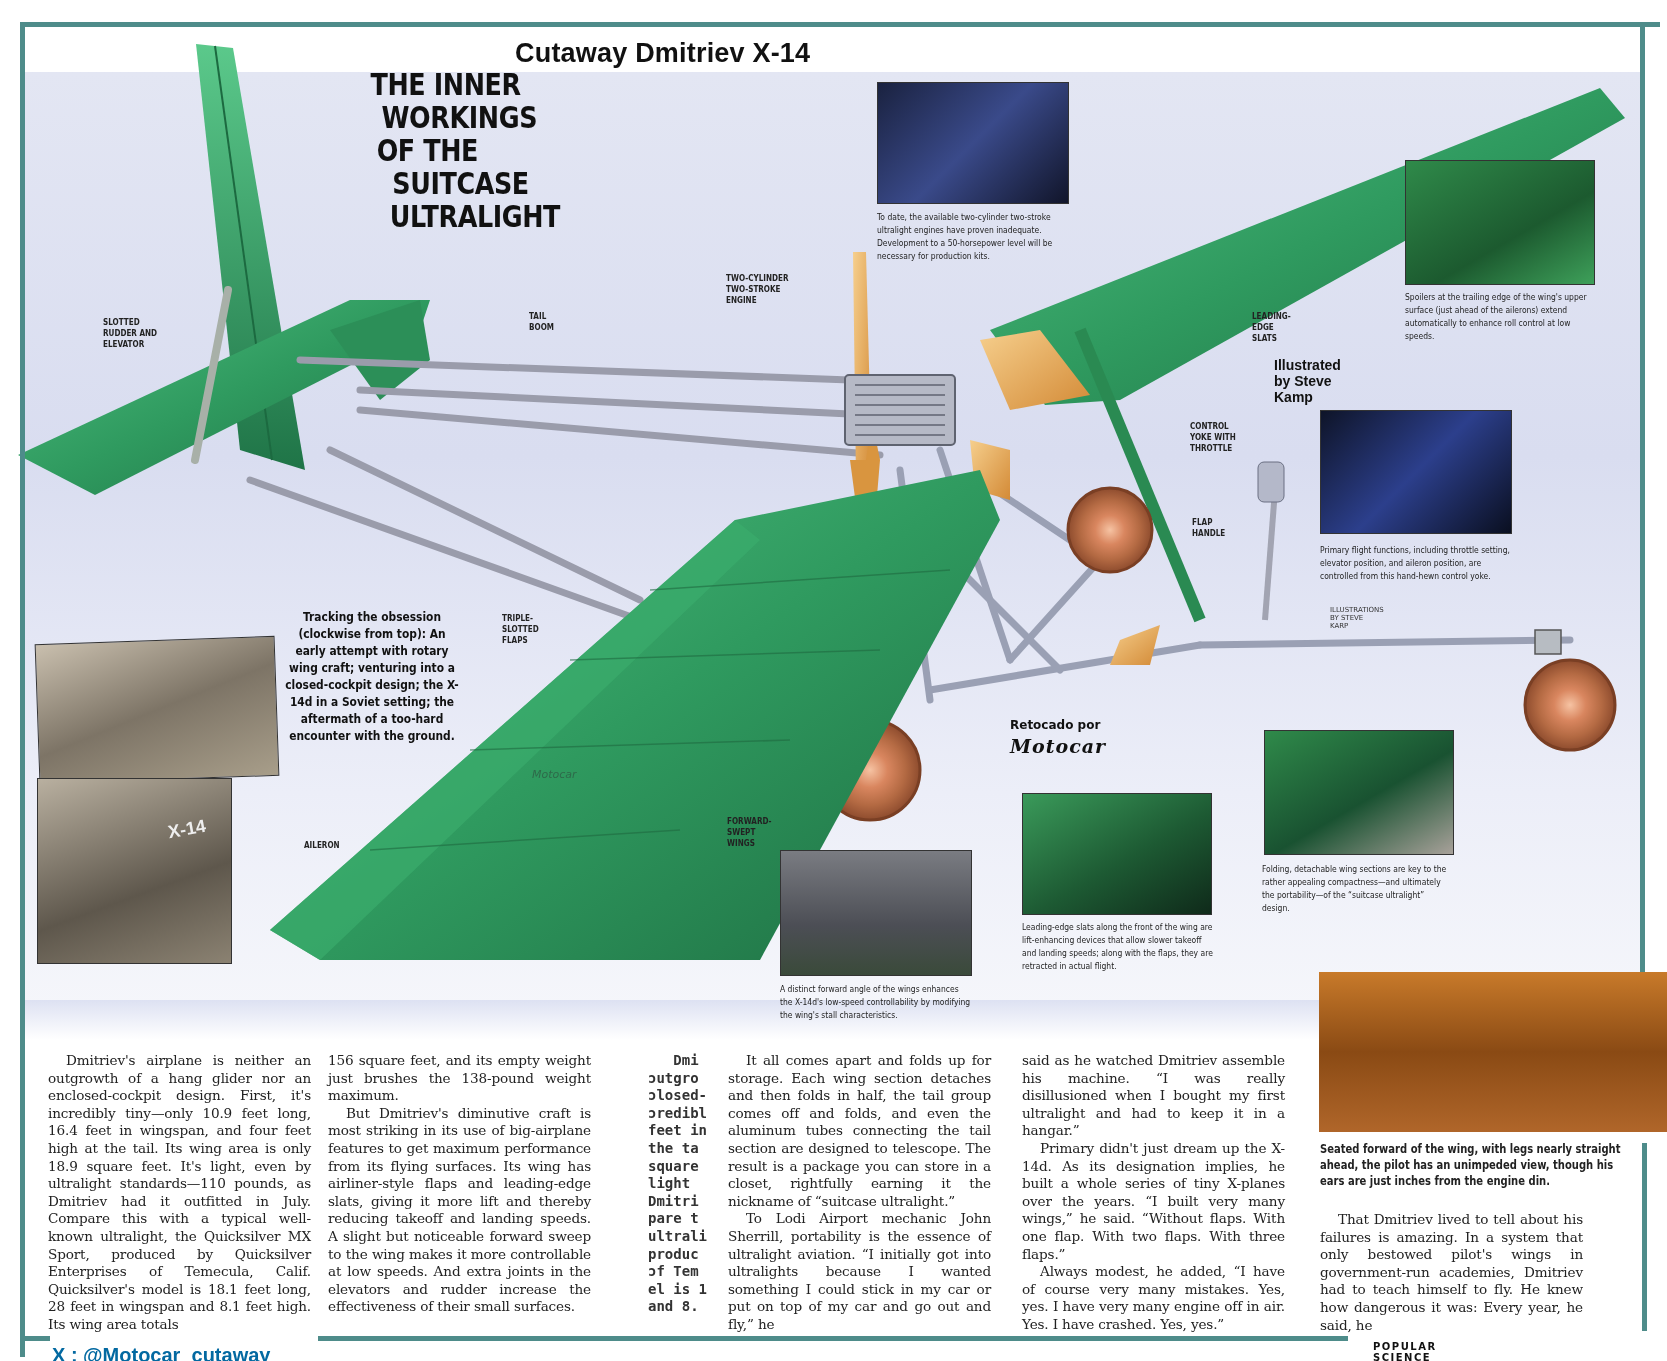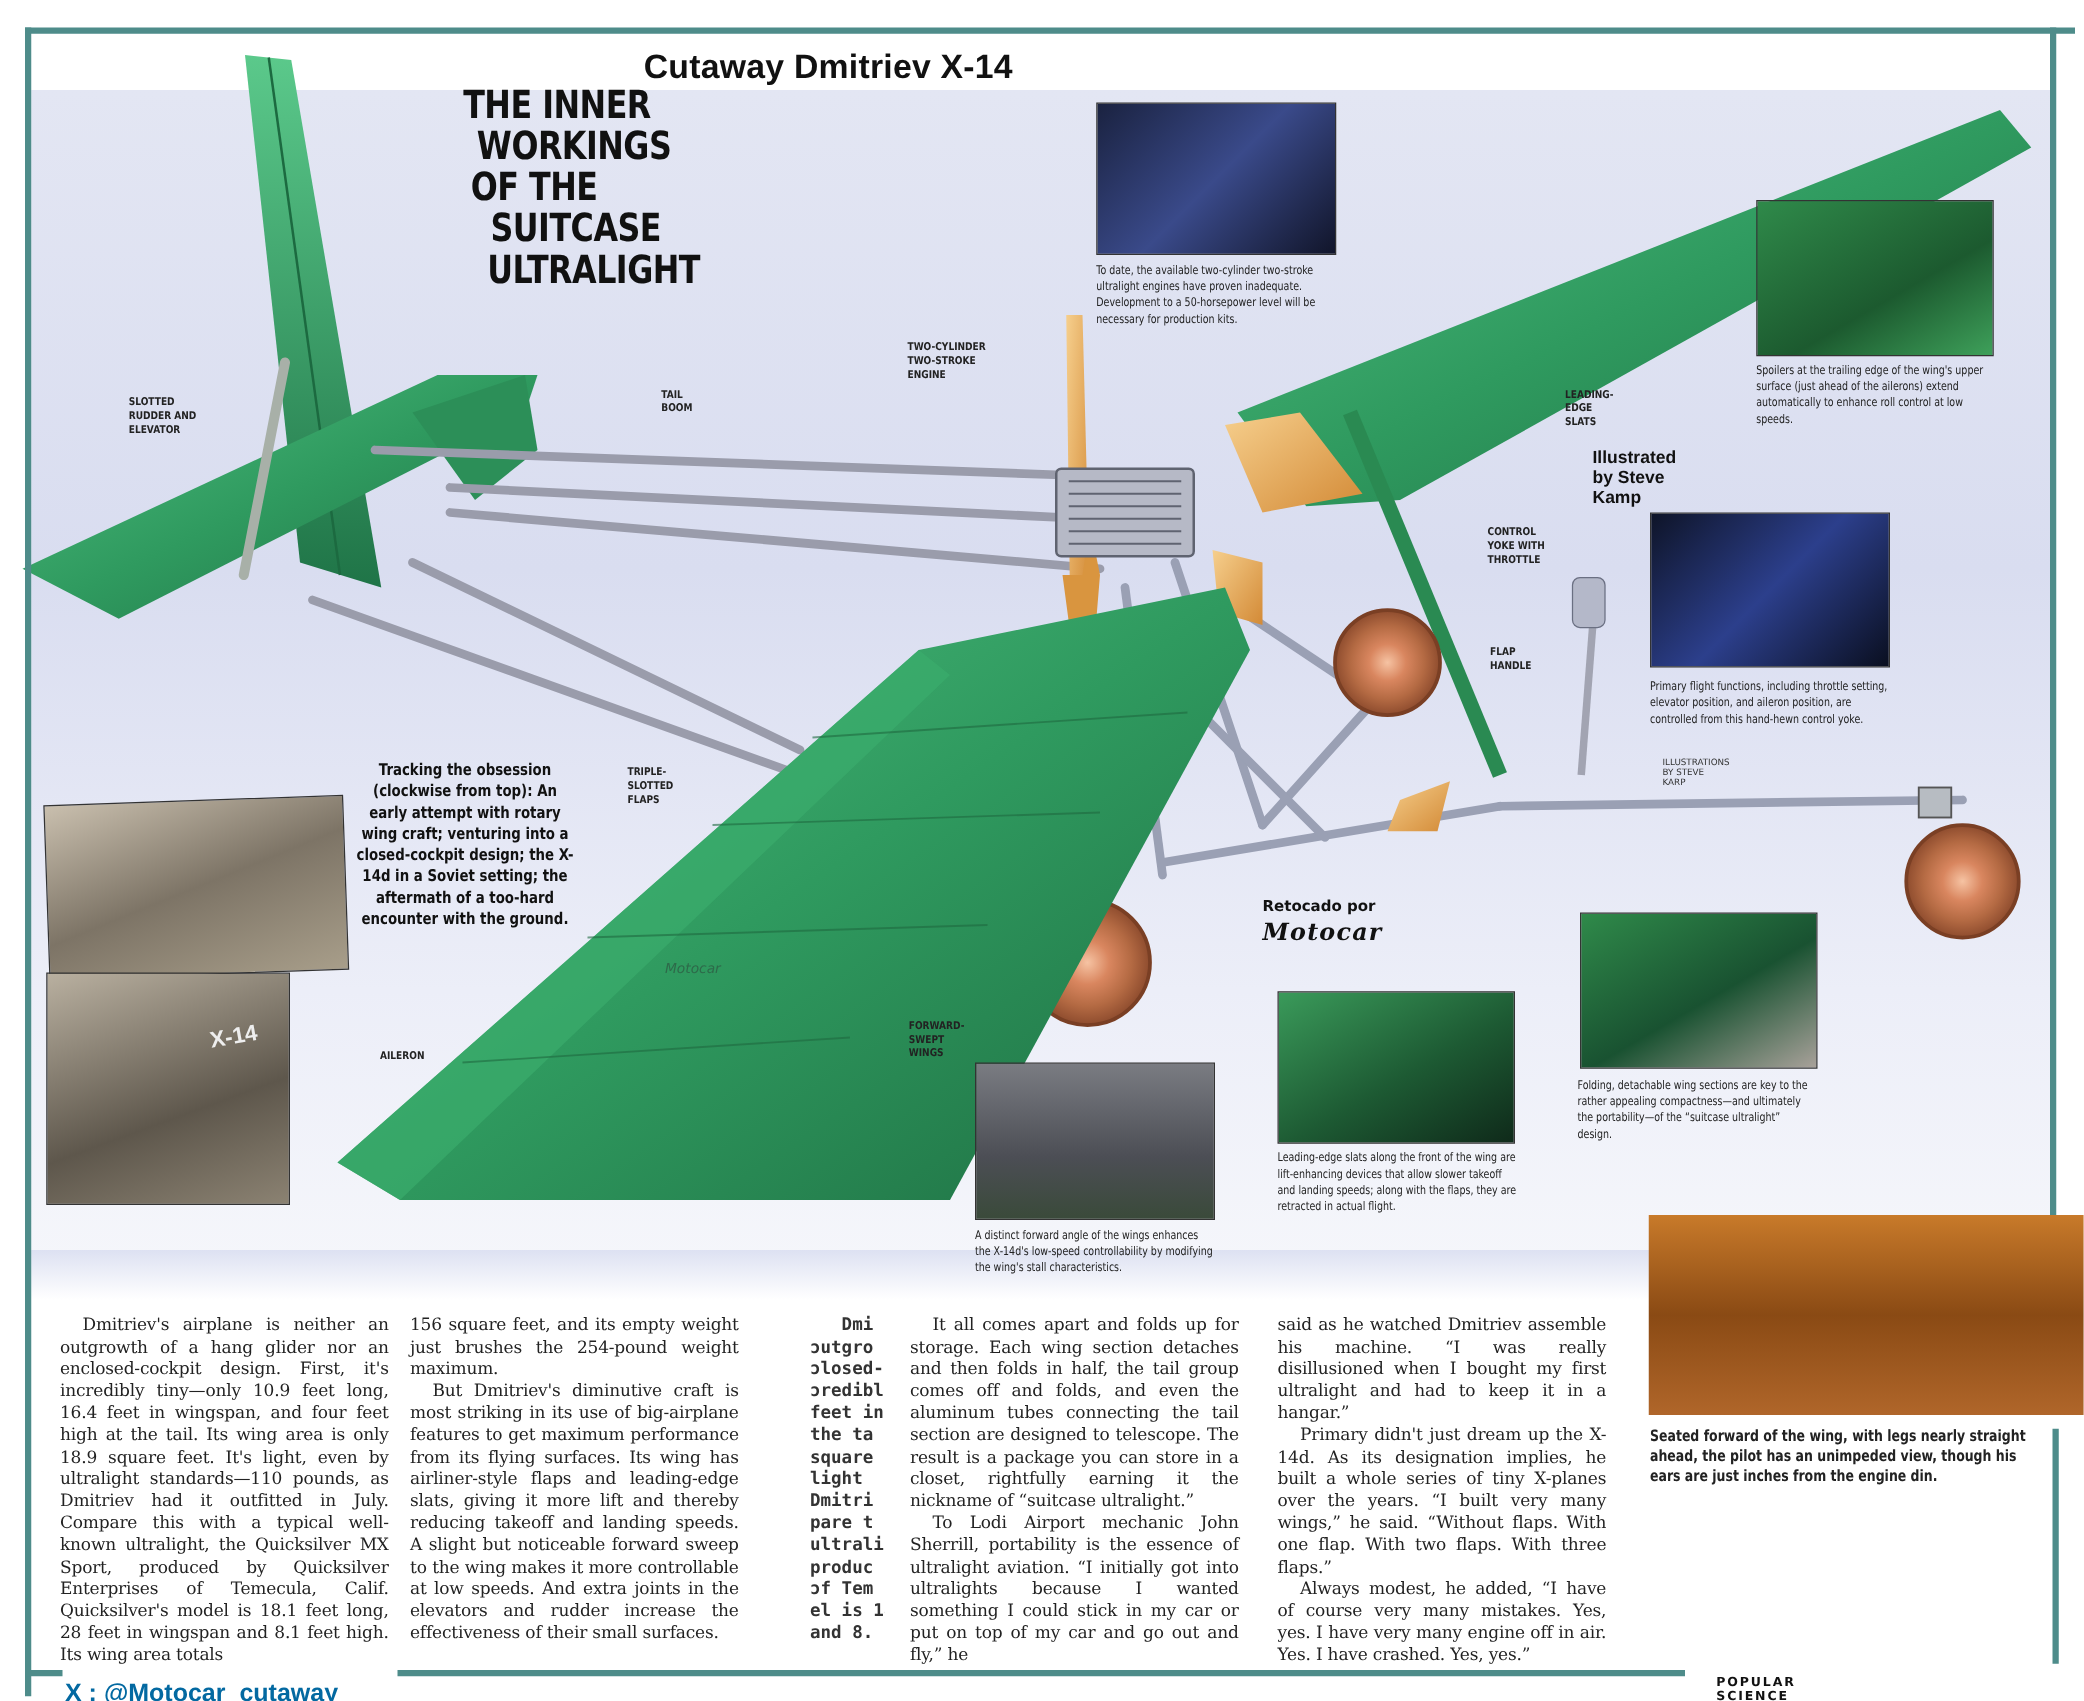--- a/index.html
+++ b/index.html
@@ -257,21 +257,21 @@
   <div class="photo" style="left:1264px;top:730px;width:190px;height:125px;background:linear-gradient(150deg,#2f8a4a,#195231 55%,#a8a19a);"></div>
   <div class="caption" style="left:1262px;top:862px;width:240px;">Folding, detachable wing sections are key to the rather appealing compactness—and ultimately the portability—of the “suitcase ultralight” design.</div>
 
   <div class="photo" style="left:1319px;top:972px;width:348px;height:160px;background:linear-gradient(180deg,#c87a2a,#8a4a14 50%,#b0662a);border:none;"></div>
   <div class="caption bold" style="left:1320px;top:1141px;width:380px;">Seated forward of the wing, with legs nearly straight ahead, the pilot has an unimpeded view, though his ears are just inches from the engine din.</div>
 
   <div class="col" style="left:48px;">
     <p>Dmitriev's airplane is neither an outgrowth of a hang glider nor an enclosed-cockpit design. First, it's incredibly tiny—only 10.9 feet long, 16.4 feet in wingspan, and four feet high at the tail. Its wing area is only 18.9 square feet. It's light, even by ultralight standards—110 pounds, as Dmitriev had it outfitted in July. Compare this with a typical well-known ultralight, the Quicksilver MX Sport, produced by Quicksilver Enterprises of Temecula, Calif. Quicksilver's model is 18.1 feet long, 28 feet in wingspan and 8.1 feet high. Its wing area totals</p>
   </div>
   <div class="col" style="left:328px;">
-    <p class="cont">156 square feet, and its empty weight just brushes the 254-pound weight maximum.</p>
+    <p class="cont">156 square feet, and its empty weight just brushes the 138-pound weight maximum.</p>
     <p>But Dmitriev's diminutive craft is most striking in its use of big-airplane features to get maximum performance from its flying surfaces. Its wing has airliner-style flaps and leading-edge slats, giving it more lift and thereby reducing takeoff and landing speeds. A slight but noticeable forward sweep to the wing makes it more controllable at low speeds. And extra joints in the elevators and rudder increase the effectiveness of their small surfaces.</p>
   </div>
   <div class="col-clipped">   Dmi
 ɔutgro
 ɔlosed-
 ɔredibl
 feet in
 the ta
 square
 light
@@ -284,20 +284,23 @@
 and 8.</div>
   <div class="col" style="left:728px;">
     <p>It all comes apart and folds up for storage. Each wing section detaches and then folds in half, the tail group comes off and folds, and even the aluminum tubes connecting the tail section are designed to telescope. The result is a package you can store in a closet, rightfully earning it the nickname of “suitcase ultralight.”</p>
     <p>To Lodi Airport mechanic John Sherrill, portability is the essence of ultralight aviation. “I initially got into ultralights because I wanted something I could stick in my car or put on top of my car and go out and fly,” he</p>
   </div>
   <div class="col" style="left:1022px;">
     <p class="cont">said as he watched Dmitriev assemble his machine. “I was really disillusioned when I bought my first ultralight and had to keep it in a hangar.”</p>
     <p>Primary didn't just dream up the X-14d. As its designation implies, he built a whole series of tiny X-planes over the years. “I built very many wings,” he said. “Without flaps. With one flap. With two flaps. With three flaps.”</p>
     <p>Always modest, he added, “I have of course very many mistakes. Yes, yes. I have very many engine off in air. Yes. I have crashed. Yes, yes.”</p>
   </div>
+  <div class="col" style="left:1320px;top:1211px;">
+    <p>That Dmitriev lived to tell about his failures is amazing. In a system that only bestowed pilot's wings in government-run academies, Dmitriev had to teach himself to fly. He knew how dangerous it was: Every year, he said, he</p>
+  </div>
 
   <div class="handle">X : @Motocar_cutaway</div>
 
   <div class="footer">
     <span>POPULAR SCIENCE</span>
     <span>JANUARY 1993</span>
     <span>•</span>
     <span class="pg">51</span>
   </div>
 </div>

